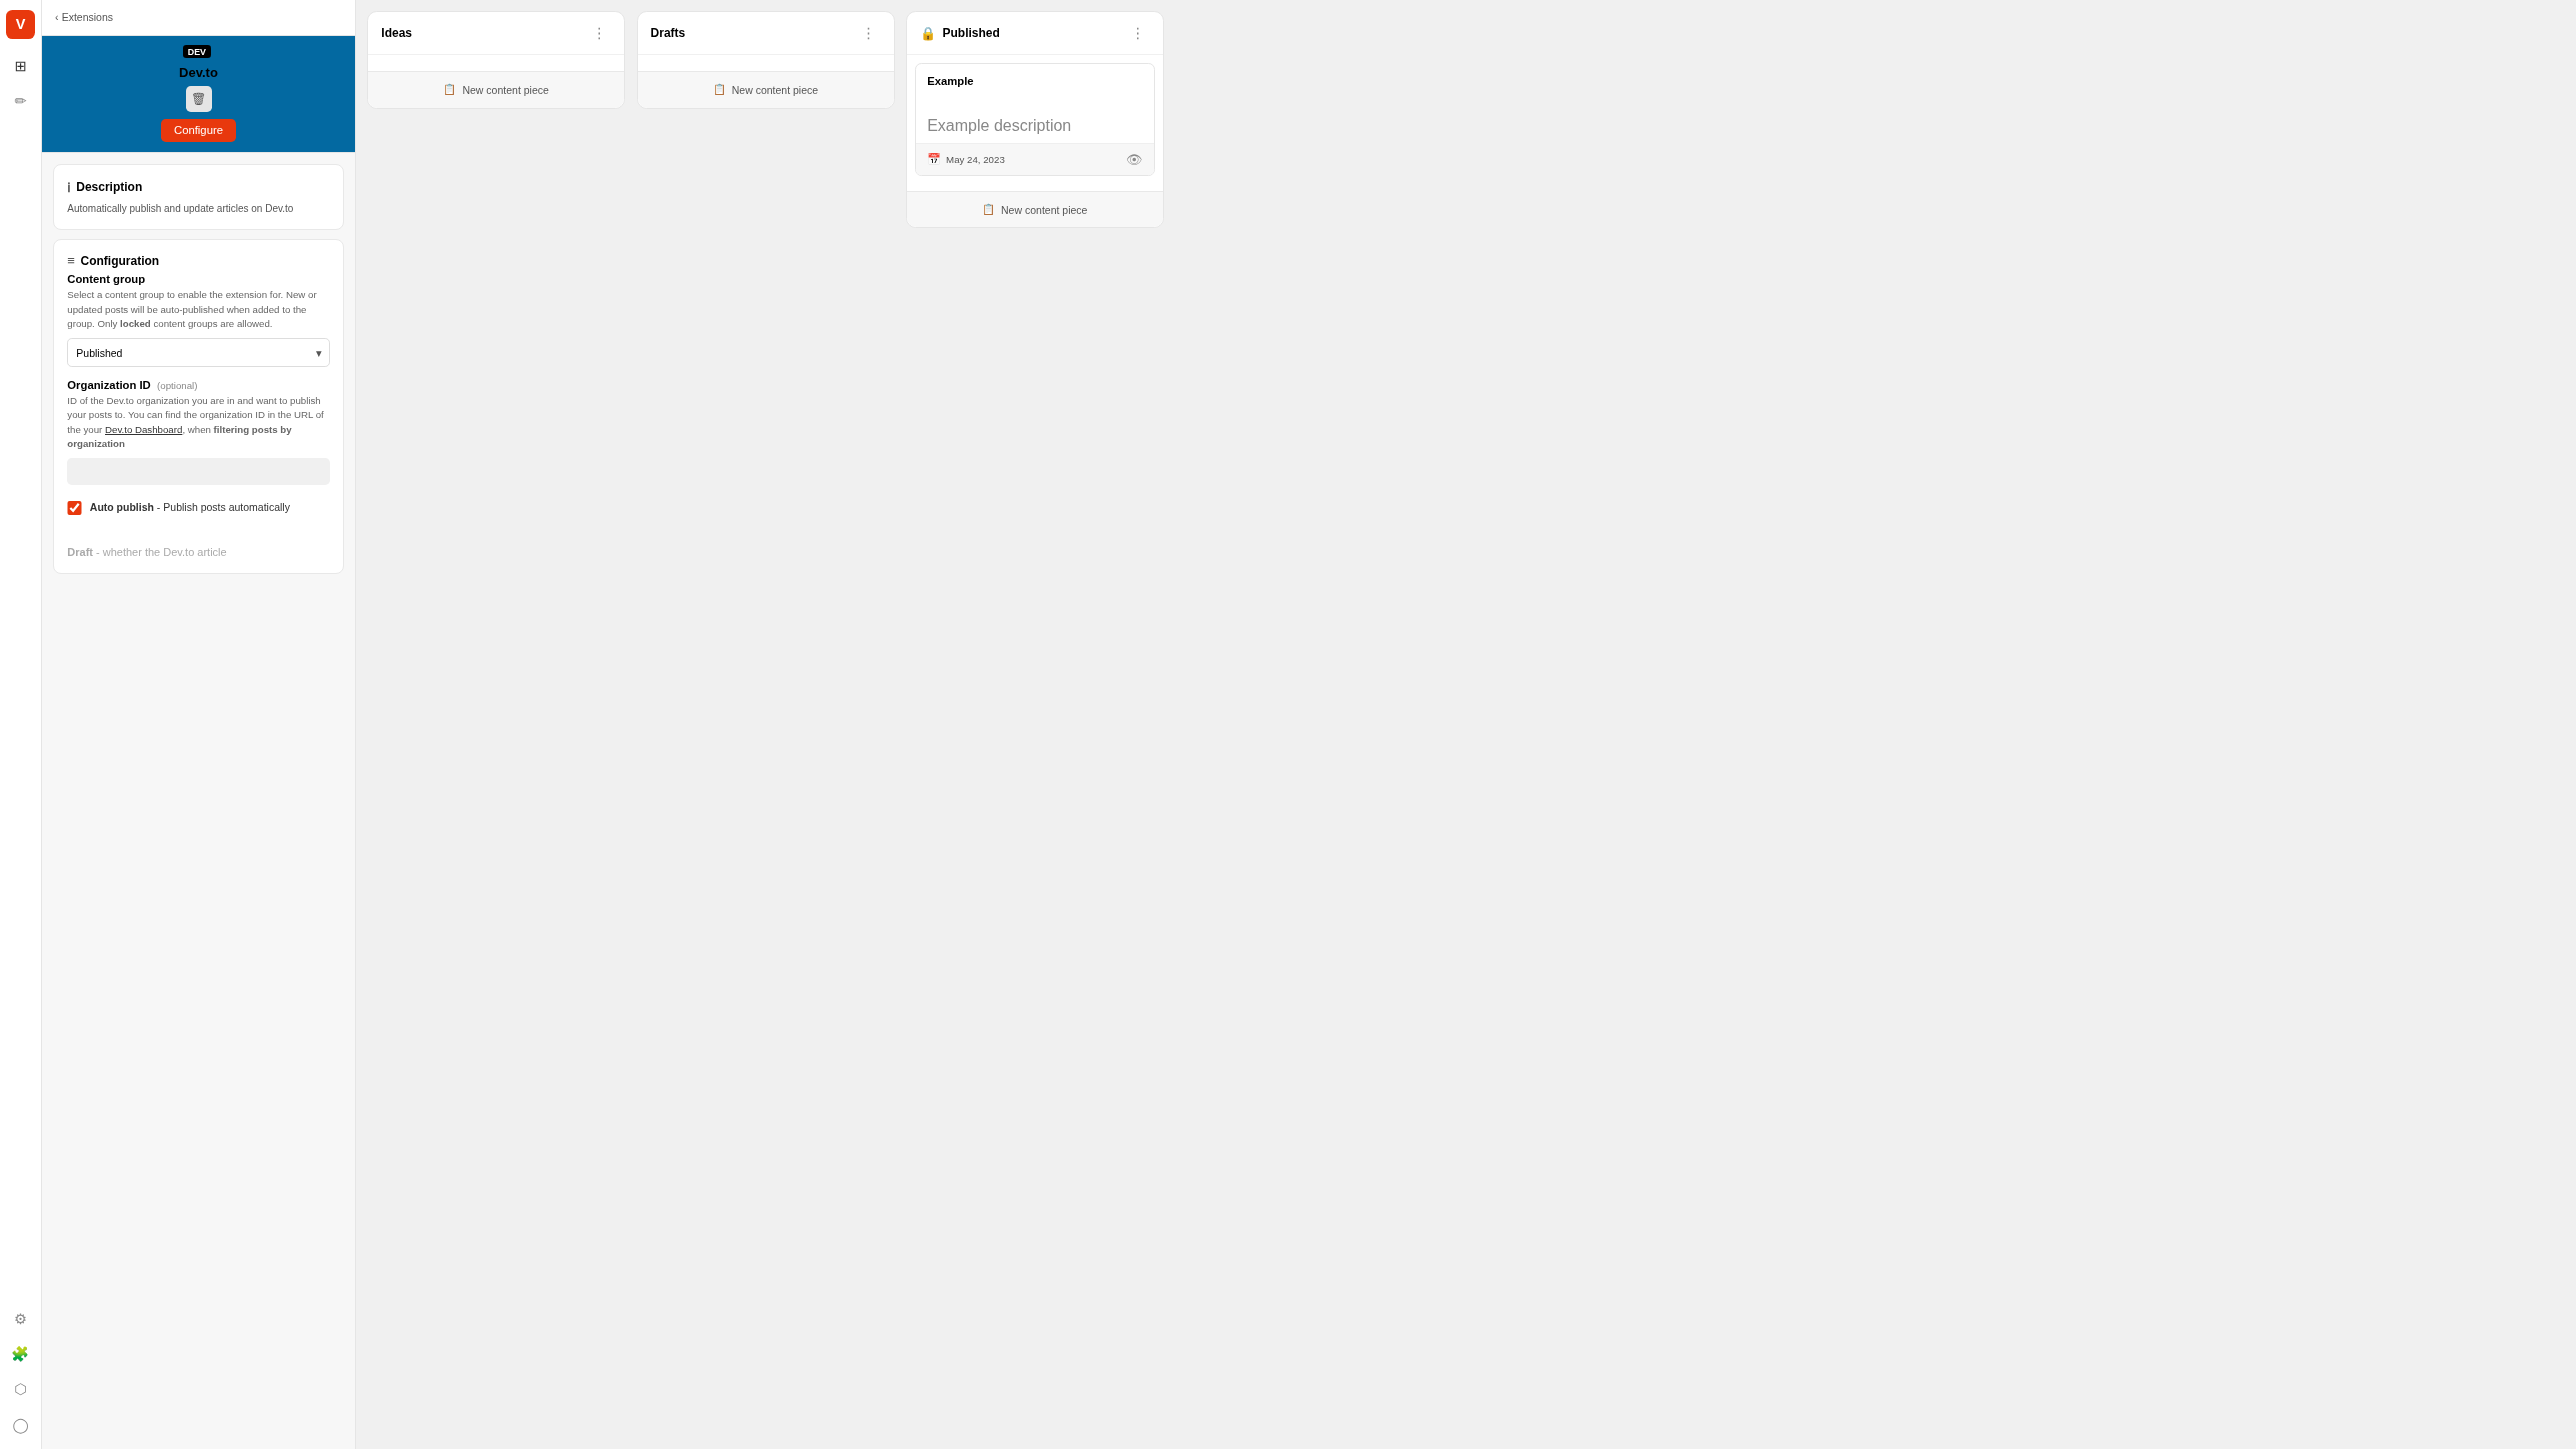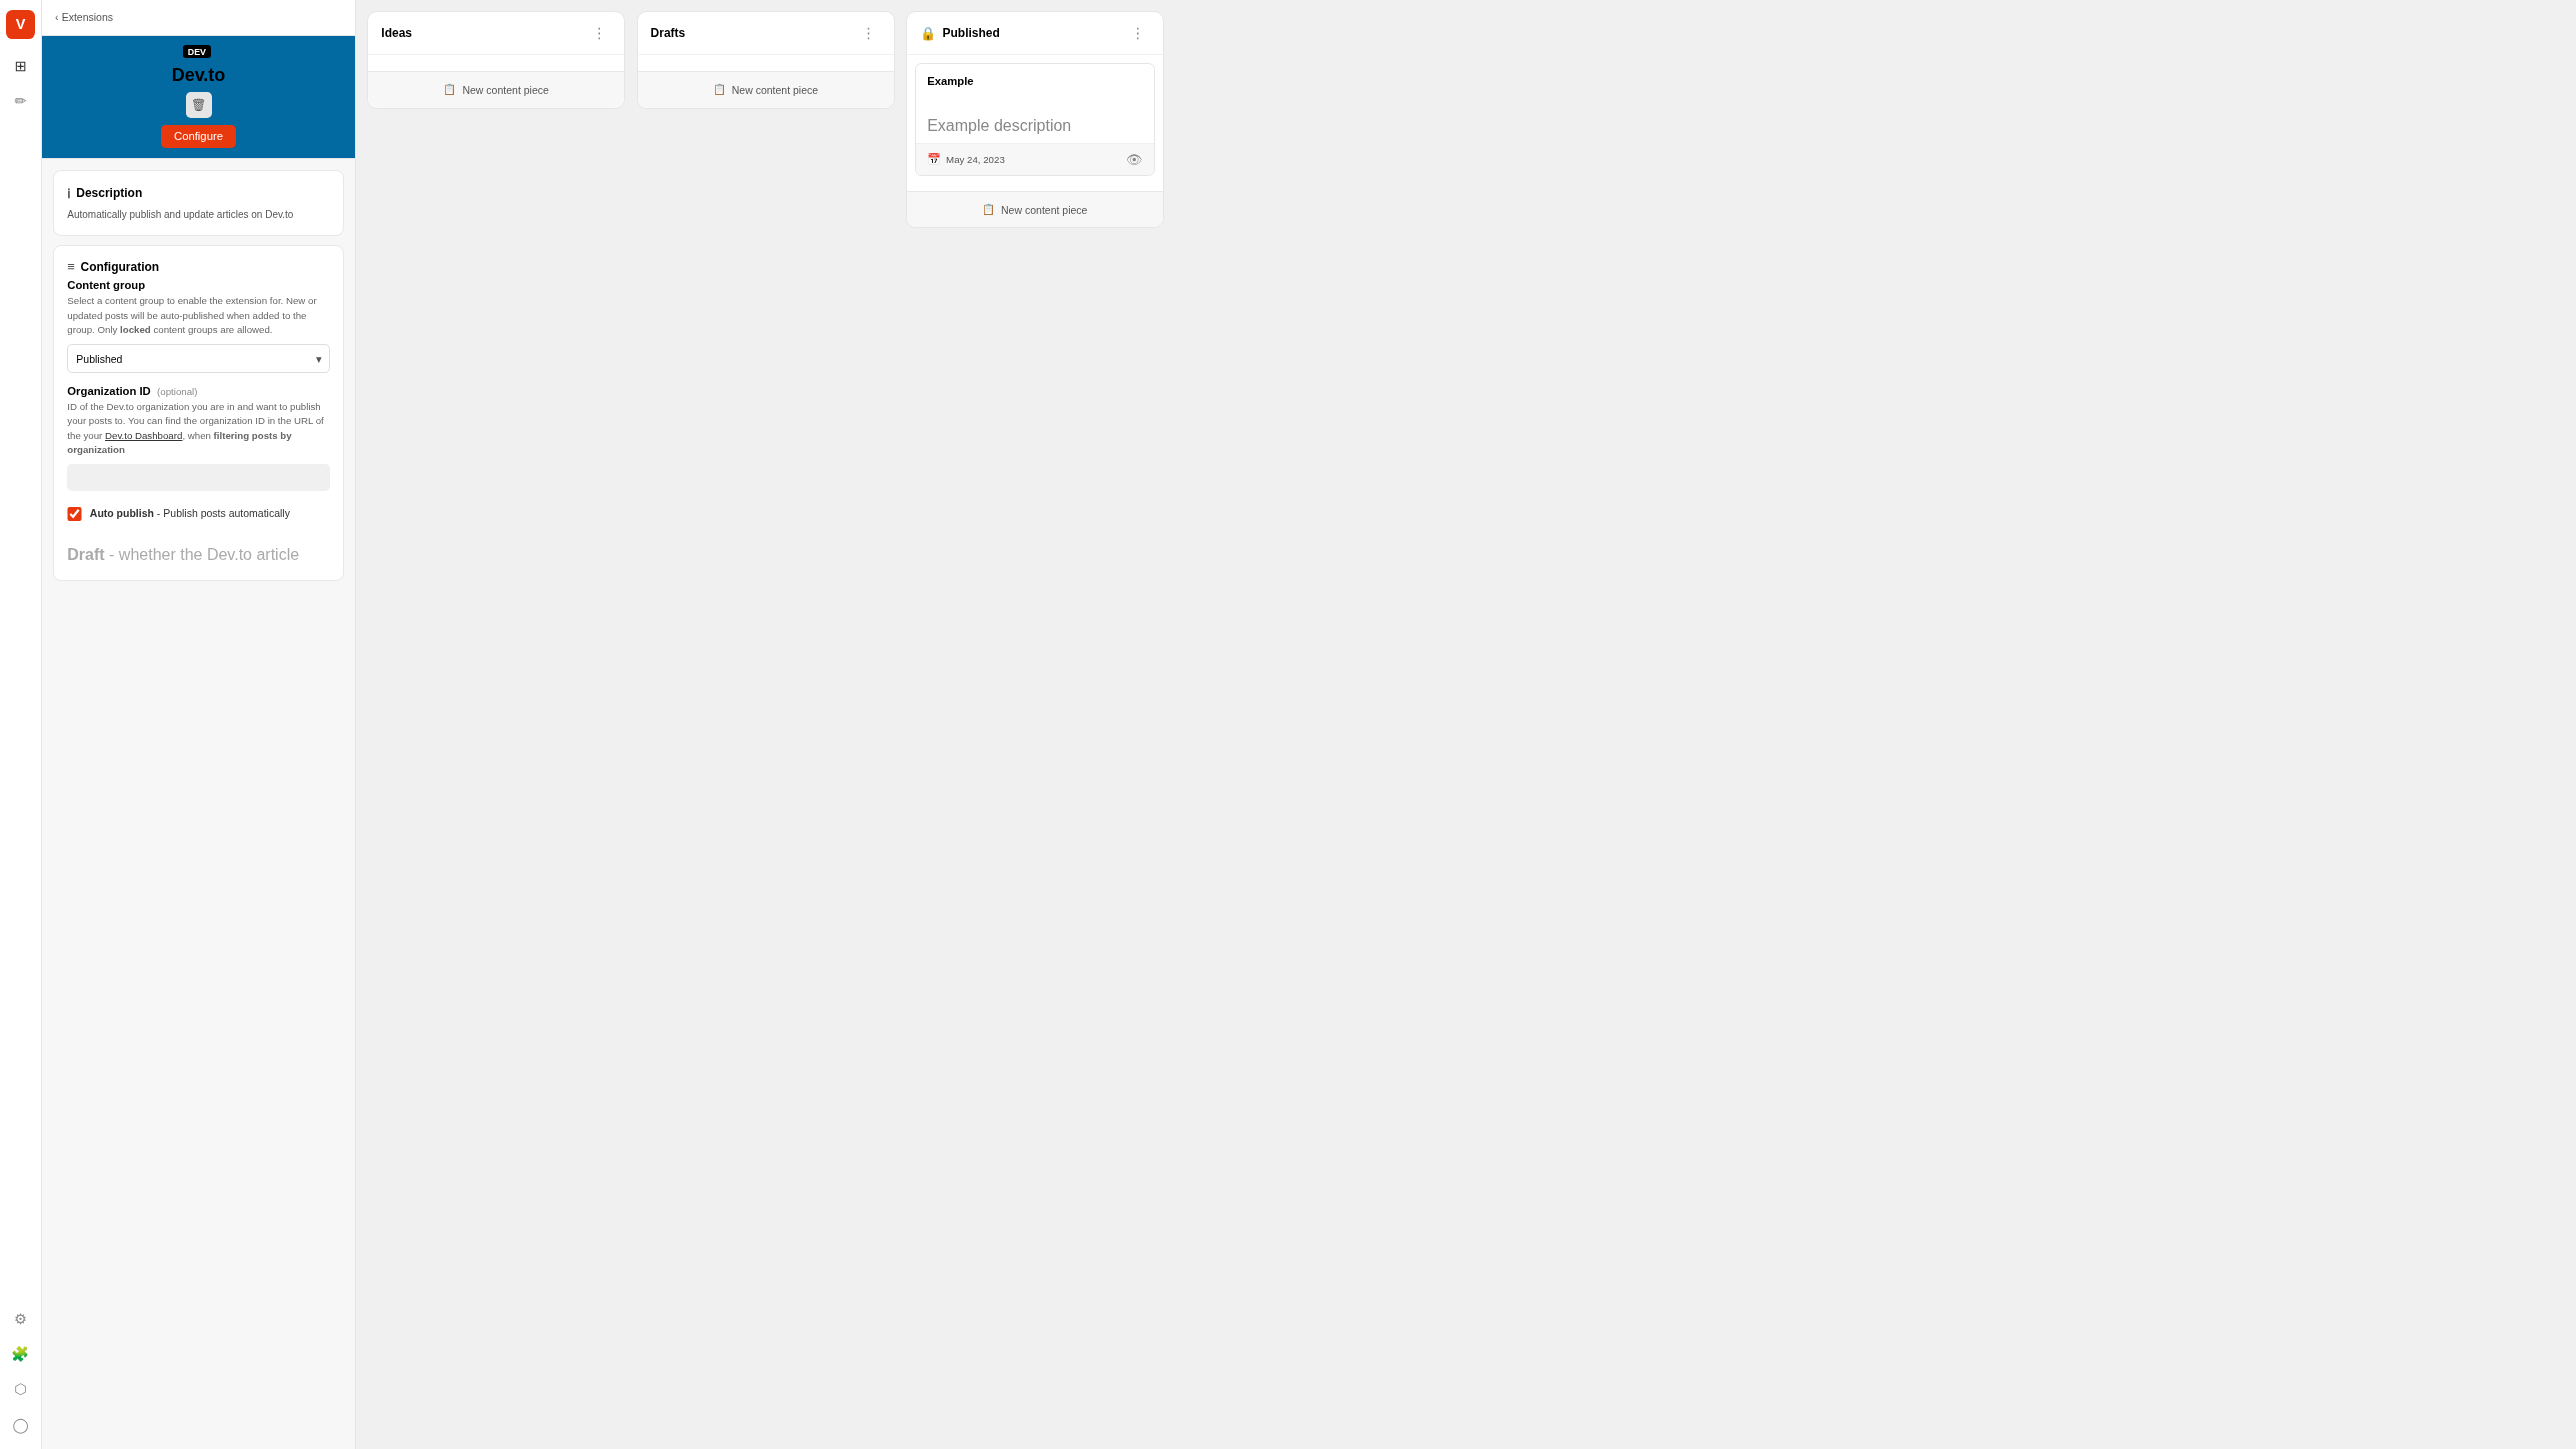--- a/index.html
+++ b/index.html
@@ -89,21 +89,21 @@
     .dev-badge {
       background: #000;
       color: #fff;
       font-size: 8.9px;
       font-weight: bold;
       padding: 1.6px 4.8px;
       border-radius: 3.2px;
       margin-right: 3.2px;
     }
     .extension-title {
-      font-size: 18px;
+      font-size: 13px;
       font-weight: 600;
       flex: 1;
     }
     .trash-btn {
       width: 26px;
       height: 26px;
       background: #e5e5e5;
       border: none;
       border-radius: 4.8px;
       display: flex;
@@ -235,22 +235,22 @@
     .checkbox-label {
       font-size: 10.5px;
       color: #333;
       line-height: 1.5;
     }
     .checkbox-label strong {
       font-weight: 700;
     }
 
     .draft-row {
-      margin-top: 10px;
-      font-size: 16px;
+      margin-top: 17px;
+      font-size: 11px;
       color: #aaa;
       line-height: 1.5;
     }
     .draft-row strong {
       font-weight: 700;
     }
 
     
     .main {
       flex: 1;

